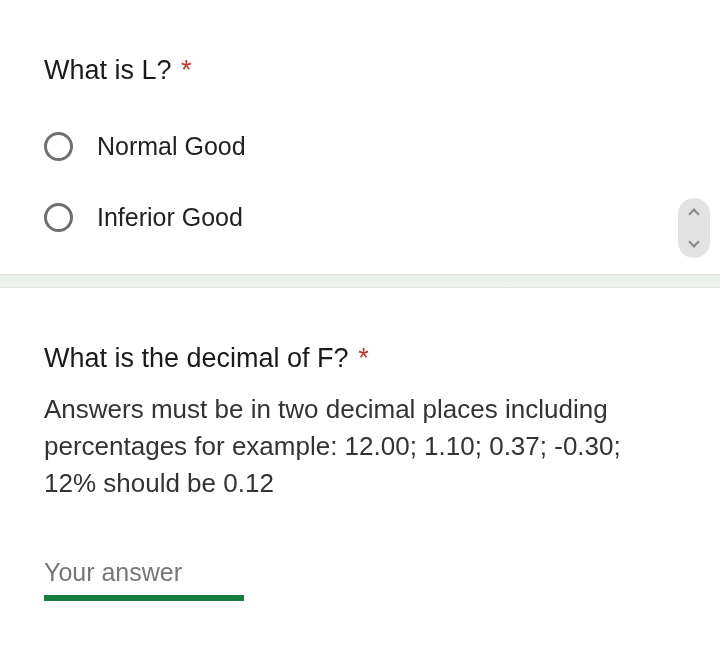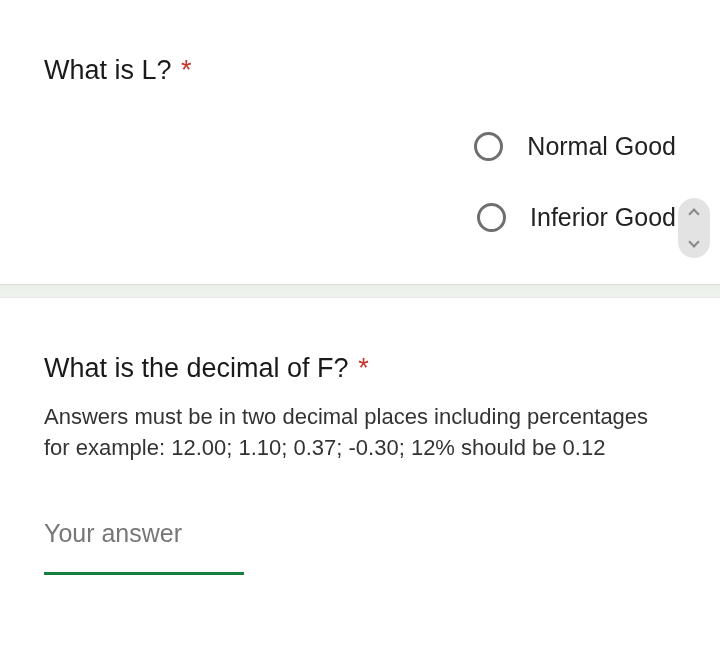--- a/index.html
+++ b/index.html
@@ -41,55 +41,54 @@
     margin-left: 2px;
   }
   .options {
     margin-top: 44px;
   }
   .option-row {
     display: flex;
     align-items: center;
     margin-bottom: 42px;
     cursor: pointer;
-    justify-content: flex-end;
   }
   .option-row:last-child {
-    margin-bottom: 12px;
+    margin-bottom: 2px;
   }
   .radio {
     width: 29px;
     height: 29px;
     border: 3px solid #6f6f6f;
     border-radius: 50%;
     flex-shrink: 0;
     margin-right: 24px;
   }
   .option-label {
     font-size: 25px;
     color: #222;
   }
   .helper-text {
-    font-size: 22px;
+    font-size: 26px;
     color: #333;
     line-height: 1.42;
     margin-top: 14px;
   }
   .answer-input-wrap {
     margin-top: 56px;
   }
   .answer-input {
     border: none;
-    border-bottom: 3px solid #15803d;
+    border-bottom: 6px solid #15803d;
     font-size: 25px;
     color: #555;
     background: transparent;
     outline: none;
     width: 200px;
-    padding-bottom: 24px;
+    padding-bottom: 8px;
   }
   .answer-input::placeholder {
     color: #777;
   }
   .scroll-pill {
     position: absolute;
     right: 10px;
     top: 198px;
     width: 32px;
     height: 60px;

